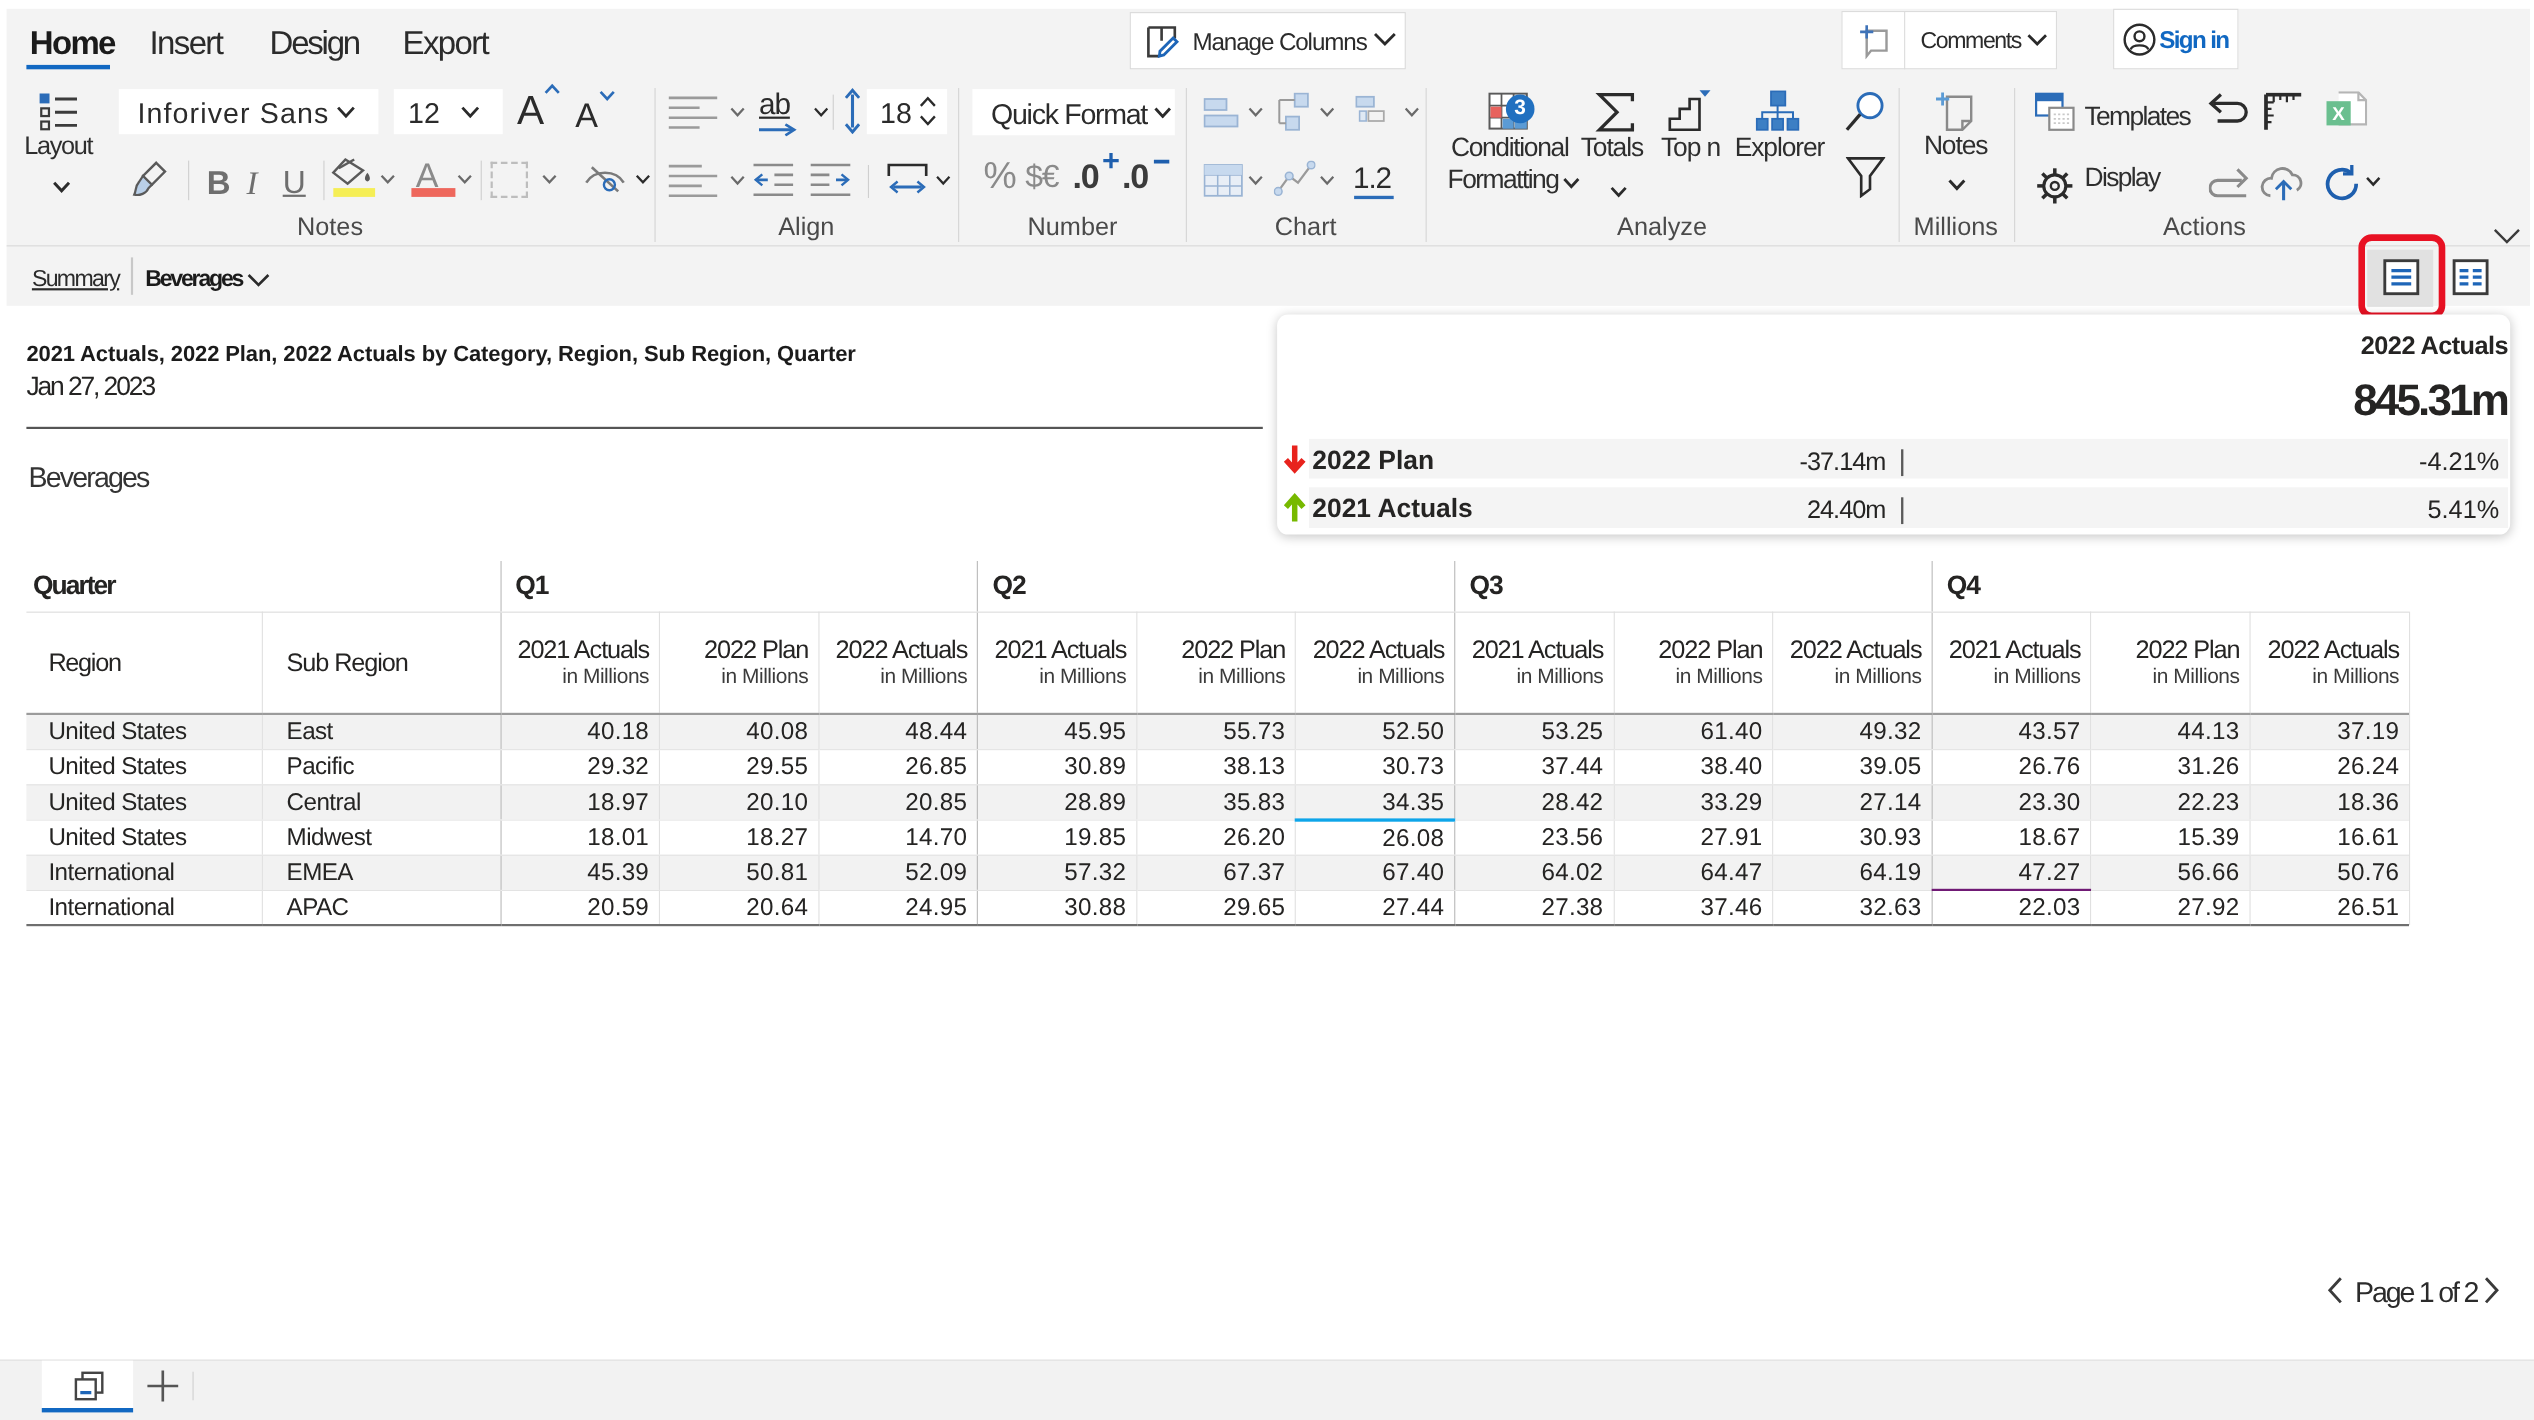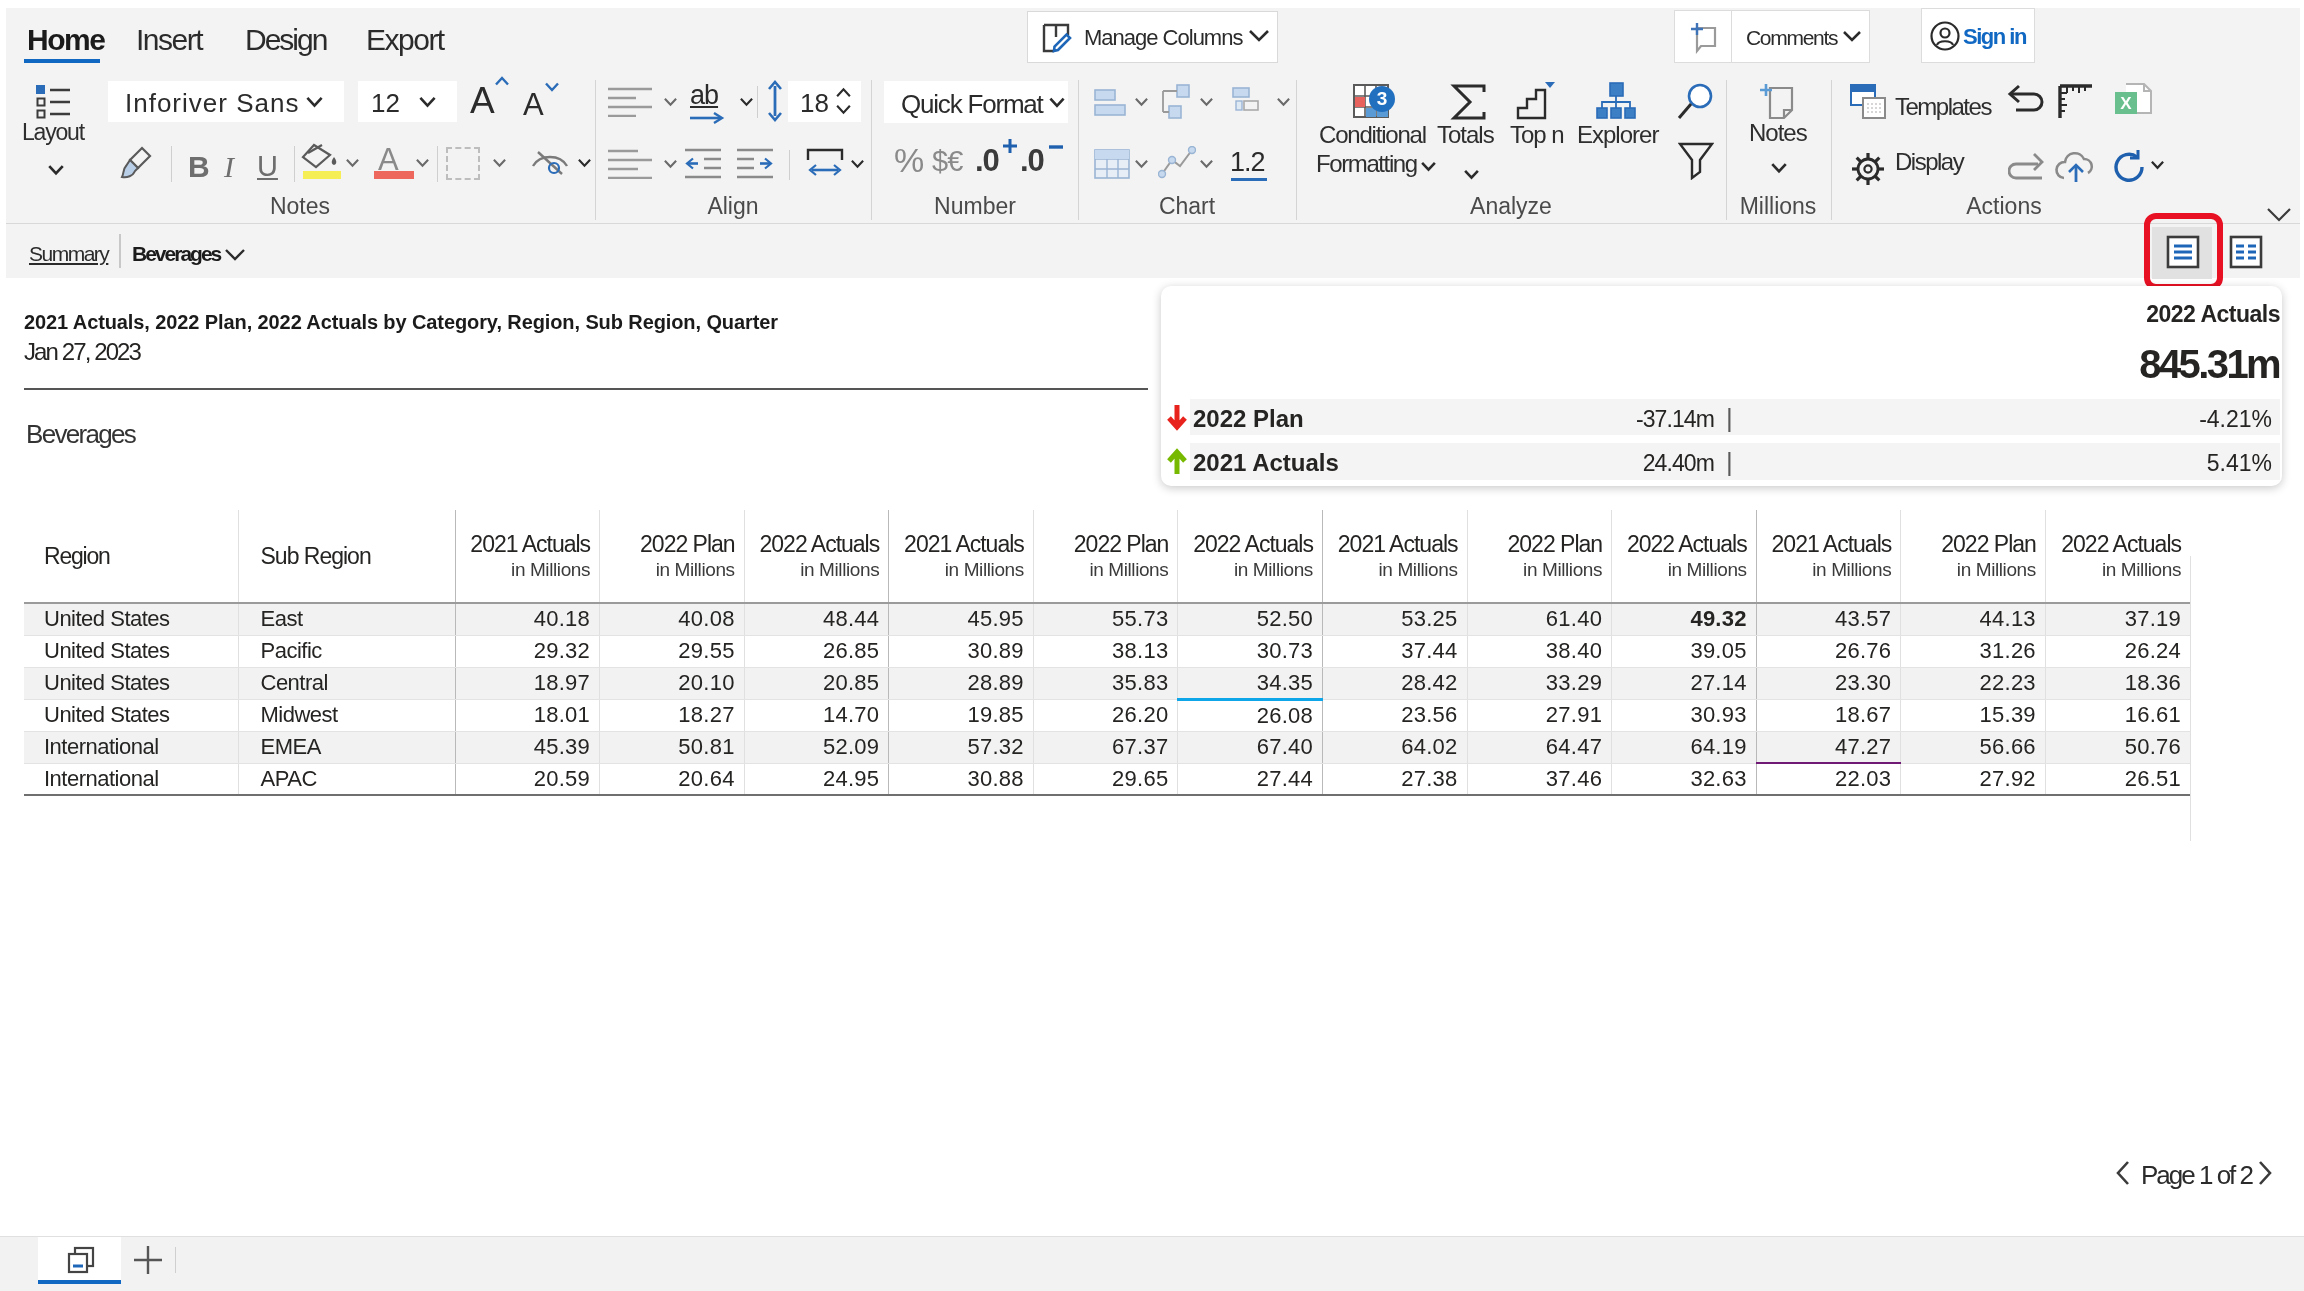--- a/index.html
+++ b/index.html
@@ -545,20 +545,27 @@
 <col style="width:144.58px">
 <col style="width:144.58px">
 <col style="width:144.58px">
 <col style="width:144.58px">
 <col style="width:144.58px">
 <col style="width:144.58px">
 <col style="width:144.58px">
 <col style="width:144.58px">
 </colgroup>
 <tbody>
+        <tr style="height:46px;">
+<td colspan="2" style="font-weight:bold;font-size:24px;letter-spacing:-1.8px;padding-left:6px;border-bottom:1px solid #dcdcdc;">Quarter</td>
+<td colspan="3" style="font-weight:bold;font-size:24px;letter-spacing:-1px;padding-left:13px;border-left:1px solid #b9b9b9;border-bottom:1px solid #dcdcdc;">Q1</td>
+<td colspan="3" style="font-weight:bold;font-size:24px;letter-spacing:-1px;padding-left:13px;border-left:1px solid #b9b9b9;border-bottom:1px solid #dcdcdc;">Q2</td>
+<td colspan="3" style="font-weight:bold;font-size:24px;letter-spacing:-1px;padding-left:13px;border-left:1px solid #b9b9b9;border-bottom:1px solid #dcdcdc;">Q3</td>
+<td colspan="3" style="font-weight:bold;font-size:24px;letter-spacing:-1px;padding-left:13px;border-left:1px solid #b9b9b9;border-bottom:1px solid #dcdcdc;">Q4</td>
+</tr>
 <tr style="height:93px;vertical-align:middle;">
 <td style="font-size:23px;letter-spacing:-1.2px;padding-left:20px;">Region</td>
 <td style="font-size:23px;letter-spacing:-1px;padding-left:22px;border-left:1px solid #e0e0e0;">Sub Region</td>
 <td style="text-align:right;padding-right:9px;border-left:1px solid #b9b9b9;white-space:nowrap;">
             <div style="font-size:23px;letter-spacing:-1px;line-height:28px;">2021 Actuals</div>
             <div style="font-size:19px;letter-spacing:-0.4px;line-height:24px;color:#3b3b3b;">in Millions</div>
           </td>
 <td style="text-align:right;padding-right:9px;border-left:1px solid #e0e0e0;white-space:nowrap;">
             <div style="font-size:23px;letter-spacing:-1px;line-height:28px;">2022 Plan</div>
             <div style="font-size:19px;letter-spacing:-0.4px;line-height:24px;color:#3b3b3b;">in Millions</div>
@@ -608,21 +615,21 @@
 <td style="border-bottom:1px solid #e3e3e3;border-top:2px solid #9b9b9b;padding-left:20px;letter-spacing:-0.5px;">United States</td>
 <td style="border-bottom:1px solid #e3e3e3;border-top:2px solid #9b9b9b;padding-left:22px;letter-spacing:-0.5px;border-left:1px solid #e0e0e0;">East</td>
 <td style="border-bottom:1px solid #e3e3e3;border-top:2px solid #9b9b9b;text-align:right;padding-right:9px;border-left:1px solid #b9b9b9;letter-spacing:0.25px;">40.18</td>
 <td style="border-bottom:1px solid #e3e3e3;border-top:2px solid #9b9b9b;text-align:right;padding-right:9px;border-left:1px solid #e0e0e0;letter-spacing:0.25px;">40.08</td>
 <td style="border-bottom:1px solid #e3e3e3;border-top:2px solid #9b9b9b;text-align:right;padding-right:9px;border-left:1px solid #e0e0e0;letter-spacing:0.25px;">48.44</td>
 <td style="border-bottom:1px solid #e3e3e3;border-top:2px solid #9b9b9b;text-align:right;padding-right:9px;border-left:1px solid #b9b9b9;letter-spacing:0.25px;">45.95</td>
 <td style="border-bottom:1px solid #e3e3e3;border-top:2px solid #9b9b9b;text-align:right;padding-right:9px;border-left:1px solid #e0e0e0;letter-spacing:0.25px;">55.73</td>
 <td style="border-bottom:1px solid #e3e3e3;border-top:2px solid #9b9b9b;text-align:right;padding-right:9px;border-left:1px solid #e0e0e0;letter-spacing:0.25px;">52.50</td>
 <td style="border-bottom:1px solid #e3e3e3;border-top:2px solid #9b9b9b;text-align:right;padding-right:9px;border-left:1px solid #b9b9b9;letter-spacing:0.25px;">53.25</td>
 <td style="border-bottom:1px solid #e3e3e3;border-top:2px solid #9b9b9b;text-align:right;padding-right:9px;border-left:1px solid #e0e0e0;letter-spacing:0.25px;">61.40</td>
-<td style="border-bottom:1px solid #e3e3e3;border-top:2px solid #9b9b9b;text-align:right;padding-right:9px;border-left:1px solid #e0e0e0;letter-spacing:0.25px;font-weight:bold;">49.32</td>
+<td style="border-bottom:1px solid #e3e3e3;border-top:2px solid #9b9b9b;text-align:right;padding-right:9px;border-left:1px solid #e0e0e0;letter-spacing:0.25px;">49.32</td>
 <td style="border-bottom:1px solid #e3e3e3;border-top:2px solid #9b9b9b;text-align:right;padding-right:9px;border-left:1px solid #b9b9b9;letter-spacing:0.25px;">43.57</td>
 <td style="border-bottom:1px solid #e3e3e3;border-top:2px solid #9b9b9b;text-align:right;padding-right:9px;border-left:1px solid #e0e0e0;letter-spacing:0.25px;">44.13</td>
 <td style="border-bottom:1px solid #e3e3e3;border-top:2px solid #9b9b9b;text-align:right;padding-right:9px;border-left:1px solid #e0e0e0;letter-spacing:0.25px;">37.19</td>
 </tr>
 <tr style="height:32px;background:#ffffff;">
 <td style="border-bottom:1px solid #e3e3e3;padding-left:20px;letter-spacing:-0.5px;">United States</td>
 <td style="border-bottom:1px solid #e3e3e3;padding-left:22px;letter-spacing:-0.5px;border-left:1px solid #e0e0e0;">Pacific</td>
 <td style="border-bottom:1px solid #e3e3e3;text-align:right;padding-right:9px;border-left:1px solid #b9b9b9;letter-spacing:0.25px;">29.32</td>
 <td style="border-bottom:1px solid #e3e3e3;text-align:right;padding-right:9px;border-left:1px solid #e0e0e0;letter-spacing:0.25px;">29.55</td>
 <td style="border-bottom:1px solid #e3e3e3;text-align:right;padding-right:9px;border-left:1px solid #e0e0e0;letter-spacing:0.25px;">26.85</td>

